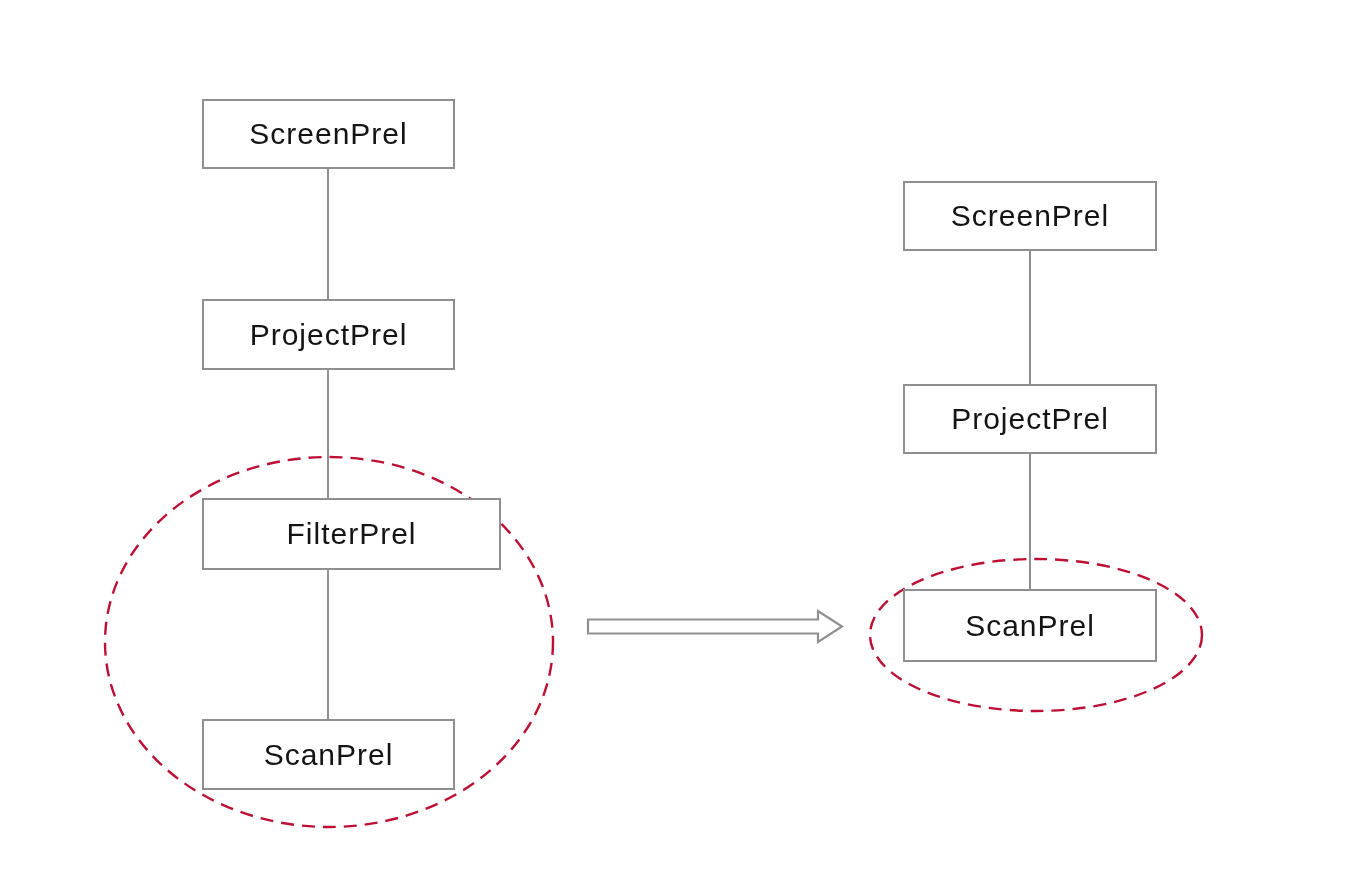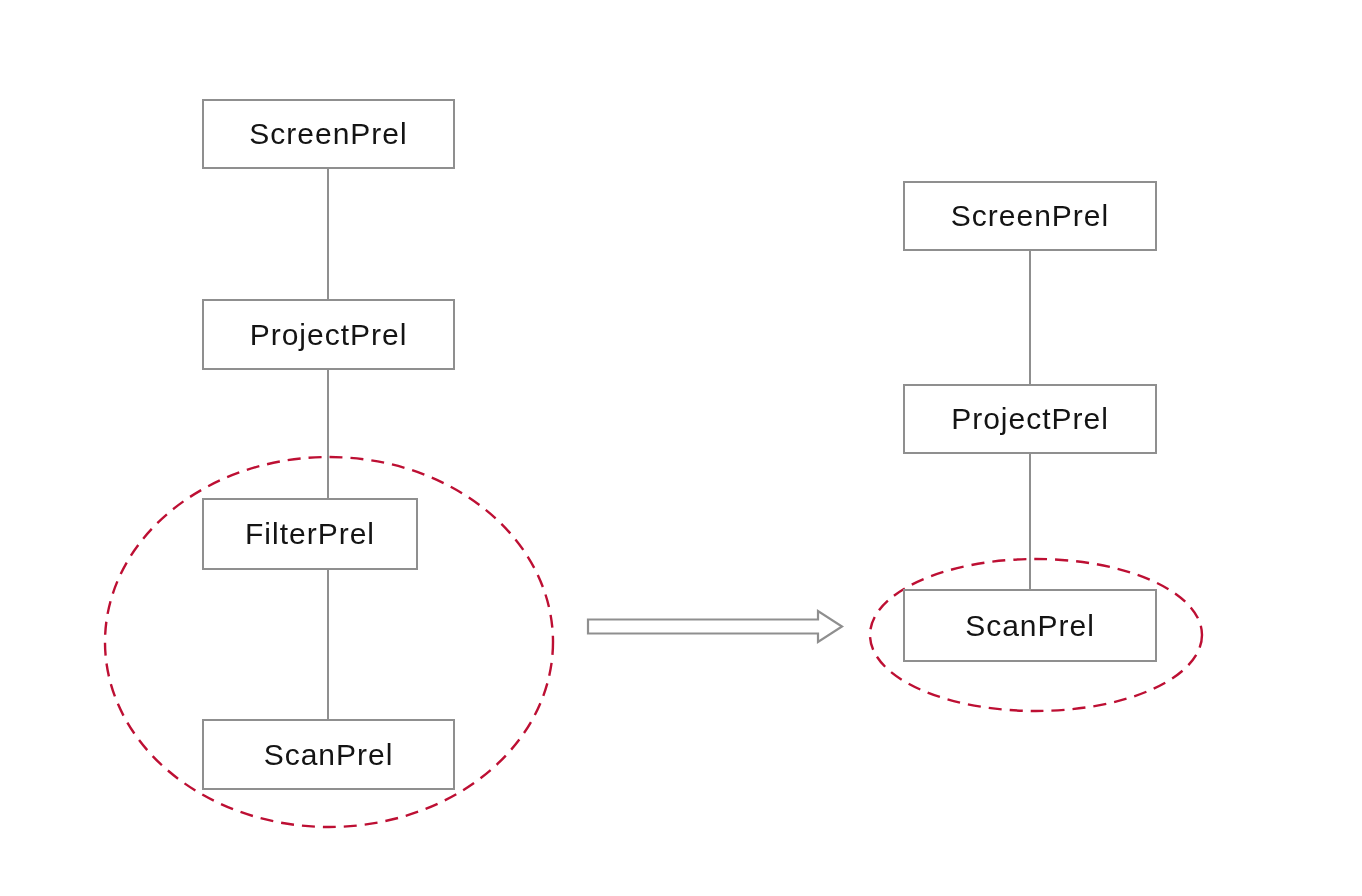--- a/index.html
+++ b/index.html
@@ -50,21 +50,21 @@
   }
   .node-label {
     font-size: 30px;
     letter-spacing: 1px;
     color: var(--text, #141414);
     white-space: nowrap;
   }
   
   .node.l0 { left: 202px; top: 99px;  width: 253px; height: 70px; }
   .node.l1 { left: 202px; top: 299px; width: 253px; height: 71px; }
-  .node.l2 { left: 202px; top: 498px; width: 216px; height: 72px; }
+  .node.l2 { left: 202px; top: 498px; width: 299px; height: 72px; }
   .node.l3 { left: 202px; top: 719px; width: 253px; height: 71px; }
   
   .node.r0 { left: 903px; top: 181px; width: 254px; height: 70px; }
   .node.r1 { left: 903px; top: 384px; width: 254px; height: 70px; }
   .node.r2 { left: 903px; top: 589px; width: 254px; height: 73px; }
 </style>
 </head>
 <body>
 
 <div id="canvas">

